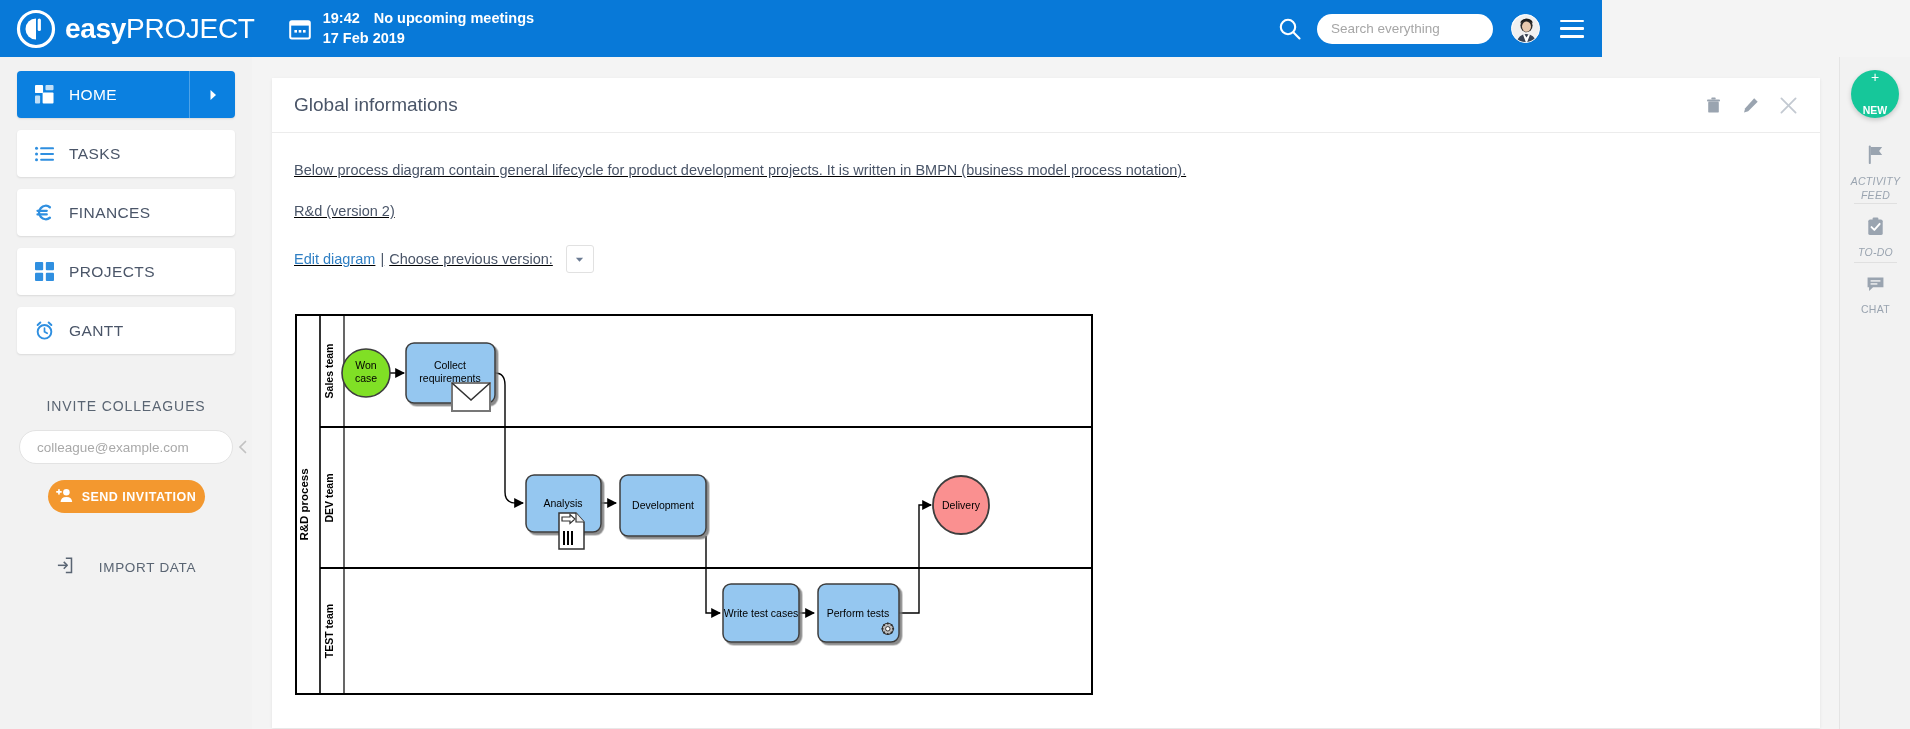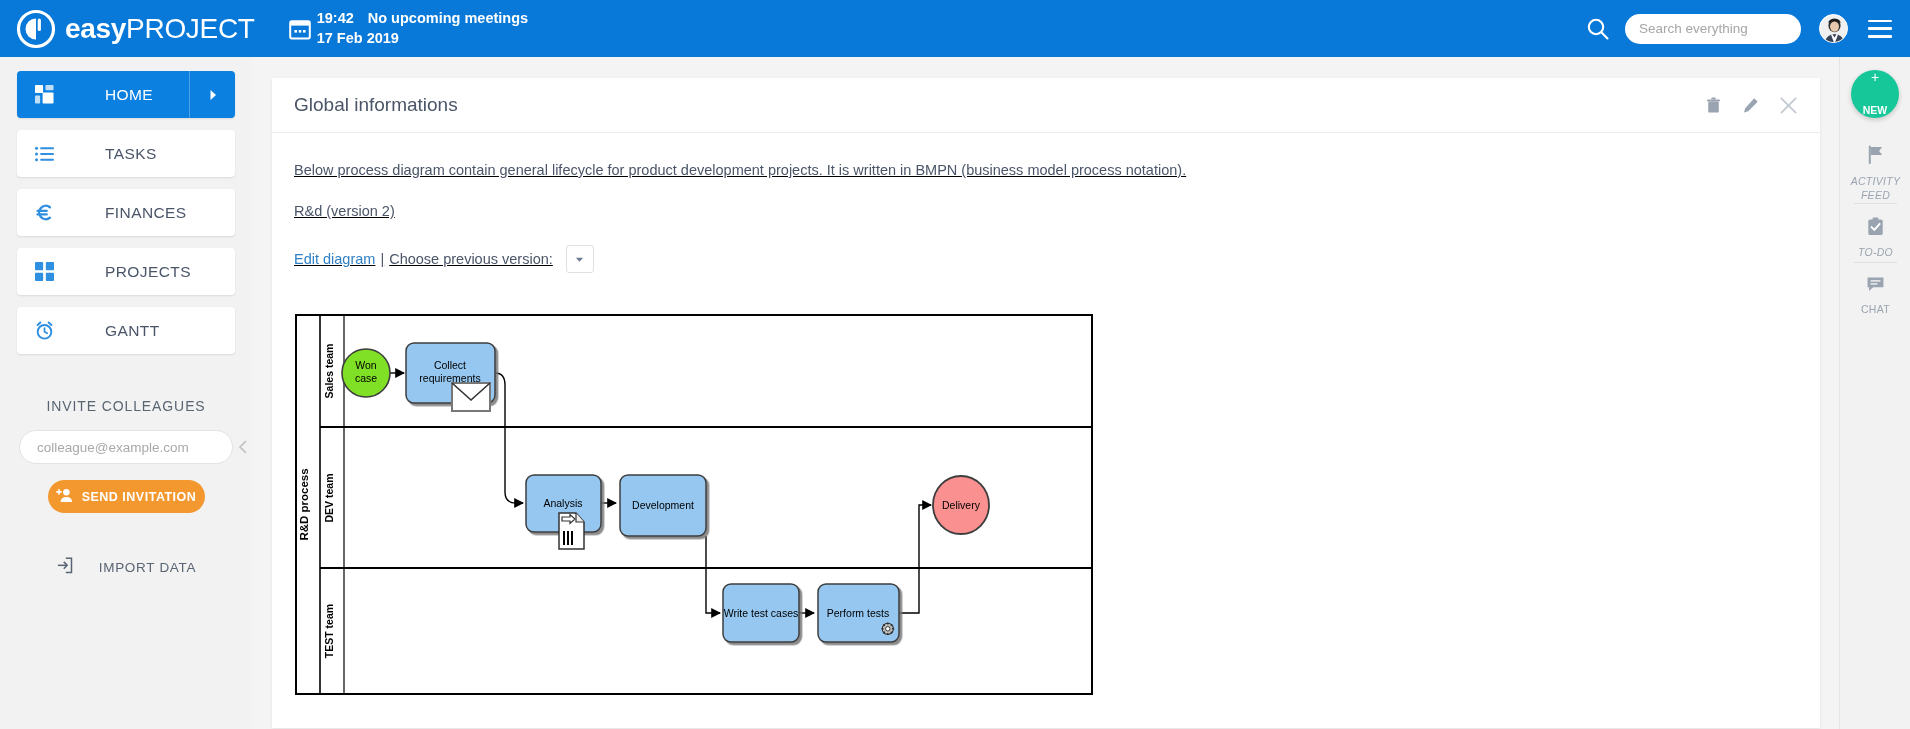--- a/index.html
+++ b/index.html
@@ -6,33 +6,33 @@
   html, body {
     width: 1910px; height: 729px;
     font-family: "Liberation Sans", sans-serif;
     background: #f4f4f4;
     overflow: hidden;
   }
 
   
   .topbar {
     position: absolute; top: 0; left: 0;
-    width: 1910px; height: 57px;
+    width: 1602px; height: 57px;
     background: #0879d8;
     display: flex; align-items: center;
   }
   .logo-wrap { display: flex; align-items: center; margin-left: 16px; }
   .logo-mark { width: 40px; height: 40px; flex: 0 0 40px; }
   .logo-text { margin-left: 9px; color: #ffffff; font-size: 28px; letter-spacing: -0.3px; }
   .logo-text b { font-weight: 700; }
   .logo-text span { font-weight: 400; }
 
   .cal-block { display: flex; align-items: center; margin-left: 34px; }
   .cal-icon { width: 22px; height: 22px; flex: 0 0 22px; }
-  .cal-lines { margin-left: 6px; color:#fff; line-height: 1.35; }
+  .cal-lines { margin-left: 12px; color:#fff; line-height: 1.35; }
   .cal-row1 { font-size: 14.5px; font-weight: 700; }
   .cal-row1 .time { margin-right: 14px; }
   .cal-row2 { font-size: 14.5px; font-weight: 700; }
 
   .top-right { margin-left: auto; display: flex; align-items: center; margin-right: 18px; }
   .search-icon-btn { width: 26px; height: 26px; margin-right: 14px; }
   .search-box {
     width: 176px; height: 30px; background: #fff; border-radius: 16px;
     display: flex; align-items: center; padding: 0 14px;
     font-size: 13.5px; color: #9a9a9a;
@@ -54,21 +54,21 @@
     position: absolute; top: 57px; left: 0;
     width: 252px; height: 672px;
     background: #f2f2f2;
   }
   .nav-item {
     position: relative;
     margin: 0 17px 12px 17px; height: 47px;
     background: #ffffff; border-radius: 4px;
     display: flex; align-items: center;
     box-shadow: 0 1px 2px rgba(0,0,0,0.10);
-    color: #4a5568; font-size: 15.5px; letter-spacing: 0.4px; gap: 36px;
+    color: #4a5568; font-size: 15.5px; letter-spacing: 0.4px;
   }
   .nav-item:first-child { margin-top: 14px; }
   .nav-item .ic { width: 24px; margin-left: 15px; display:flex; align-items:center; justify-content:center; color:#2f8fe0; }
   .nav-item .lbl { margin-left: 13px; }
   .nav-item.active { background: #0b80e0; color: #fff; }
   .nav-item.active .ic { color: #fff; }
   .nav-arrow {
     position: absolute; right: 0; top: 0; bottom: 0; width: 46px;
     border-left: 1px solid rgba(255,255,255,0.28);
     display: flex; align-items: center; justify-content: center;

